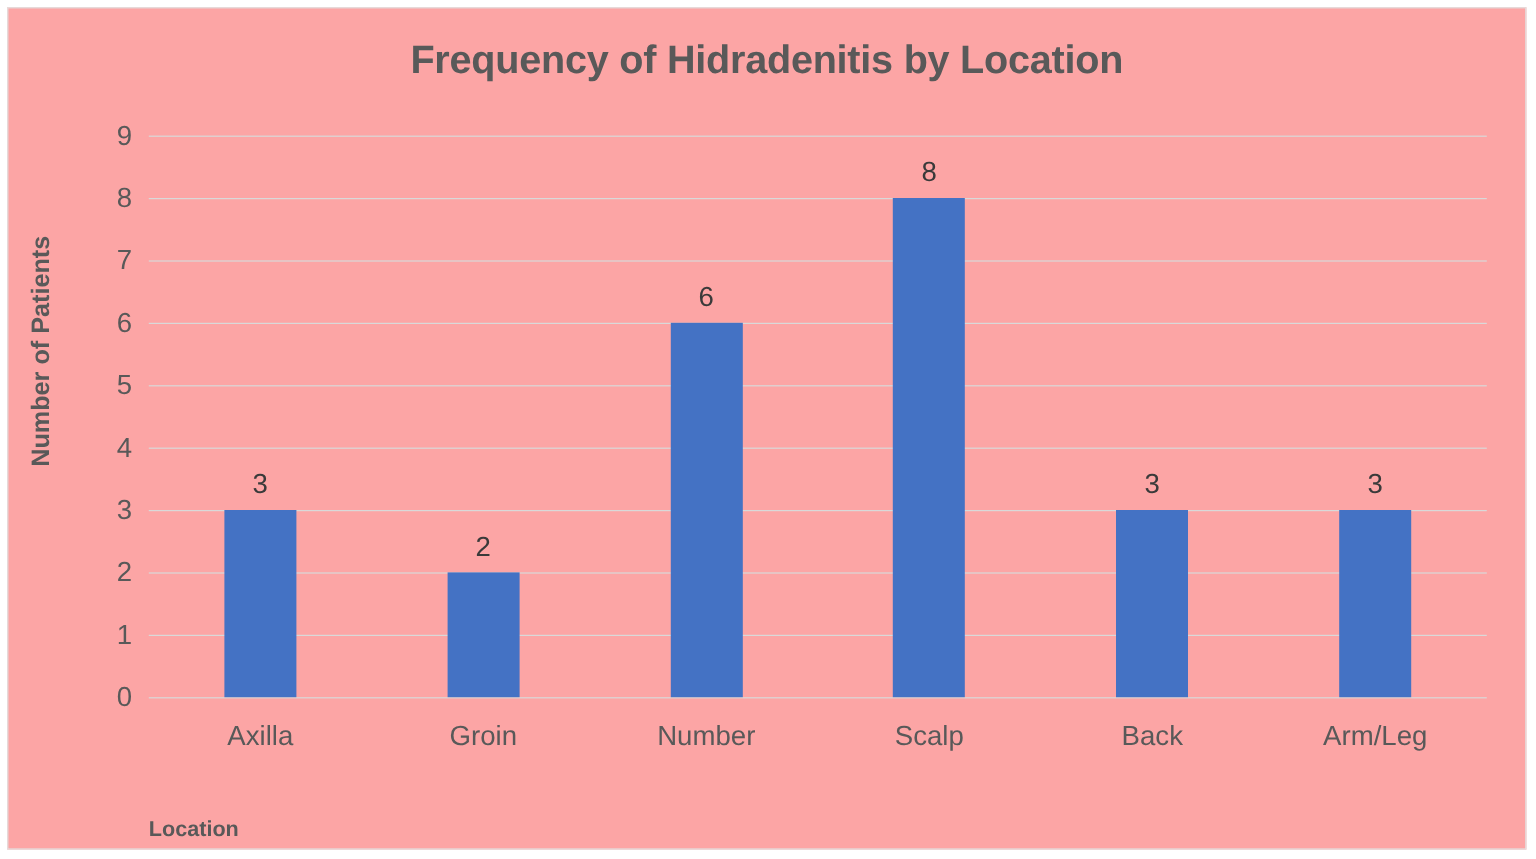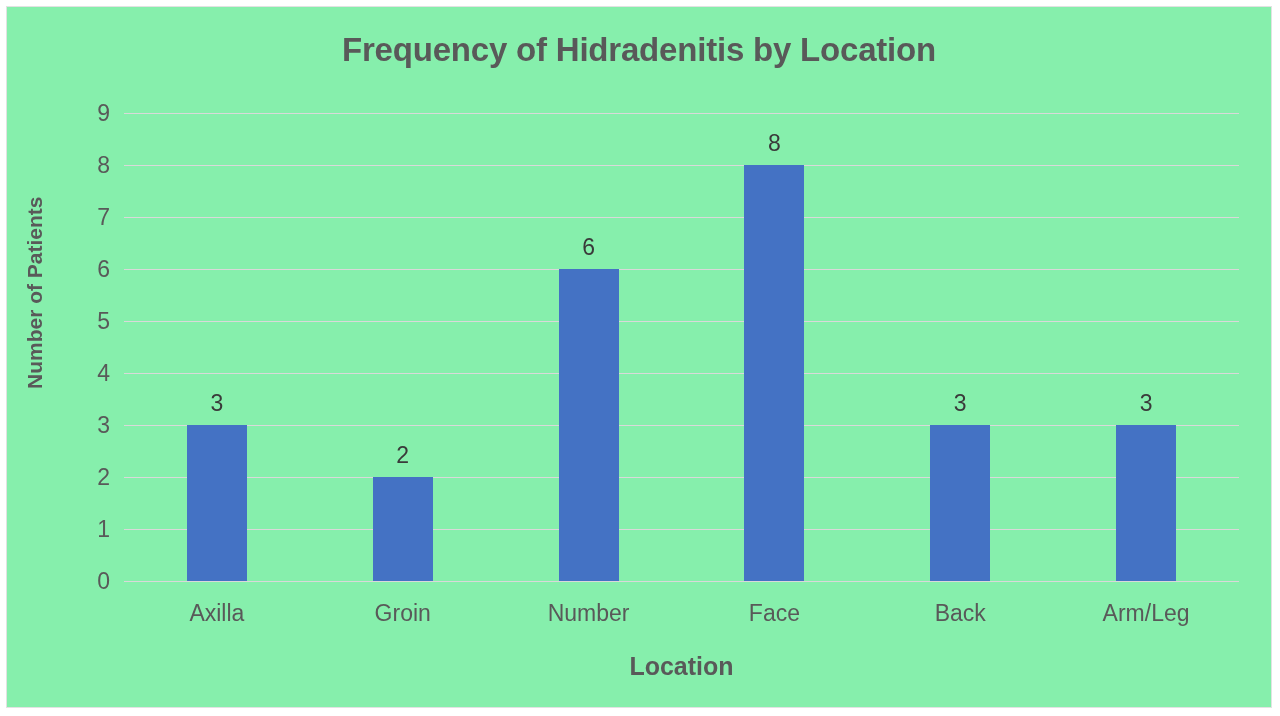--- a/index.html
+++ b/index.html
@@ -15,21 +15,21 @@
   }
 
   #chart-frame {
     position: absolute;
     left: 6px;
     top: 6px;
     width: 1266px;
     height: 702px;
     box-sizing: border-box;
     border: 1px solid #e2e2e2;
-    background: #86efac;
+    background: #fca5a5;
   }
 
   
   #chart-title {
     position: absolute;
     left: 0;
     top: 24px;
     width: 100%;
     text-align: center;
     font-size: 33px;
@@ -49,24 +49,23 @@
     transform: rotate(-90deg);
     transform-origin: center center;
     font-size: 21px;
     font-weight: bold;
     color: #595959;
     white-space: nowrap;
   }
   #x-axis-title {
     position: absolute;
     left: 117px;
-    top: 645px;
+    top: 674px;
     width: 1115px;
-    text-align: center;
-    font-size: 25px;
+    font-size: 18px;
     font-weight: bold;
     color: #595959;
     white-space: nowrap;
   }
 
   
   #plot-area {
     position: absolute;
     left: 117px;   
     top: 106px;    
@@ -179,21 +178,21 @@
           <div class="cat-label">Groin</div>
         </div>
         <div class="bar-slot" style="left: 371.667px; width: 185.833px;">
           <div class="bar" style="height: 312px; background: rgb(68, 114, 196);"></div>
           <div class="bar-value" style="bottom: 320px; color: rgb(58, 58, 58);">6</div>
           <div class="cat-label">Number</div>
         </div>
         <div class="bar-slot" style="left: 557.5px; width: 185.833px;">
           <div class="bar" style="height: 416px; background: rgb(68, 114, 196);"></div>
           <div class="bar-value" style="bottom: 424px; color: rgb(58, 58, 58);">8</div>
-          <div class="cat-label">Face</div>
+          <div class="cat-label">Scalp</div>
         </div>
         <div class="bar-slot" style="left: 743.333px; width: 185.833px;">
           <div class="bar" style="height: 156px; background: rgb(68, 114, 196);"></div>
           <div class="bar-value" style="bottom: 164px; color: rgb(58, 58, 58);">3</div>
           <div class="cat-label">Back</div>
         </div>
         <div class="bar-slot" style="left: 929.167px; width: 185.833px;">
           <div class="bar" style="height: 156px; background: rgb(68, 114, 196);"></div>
           <div class="bar-value" style="bottom: 164px; color: rgb(58, 58, 58);">3</div>
           <div class="cat-label">Arm/Leg</div>

